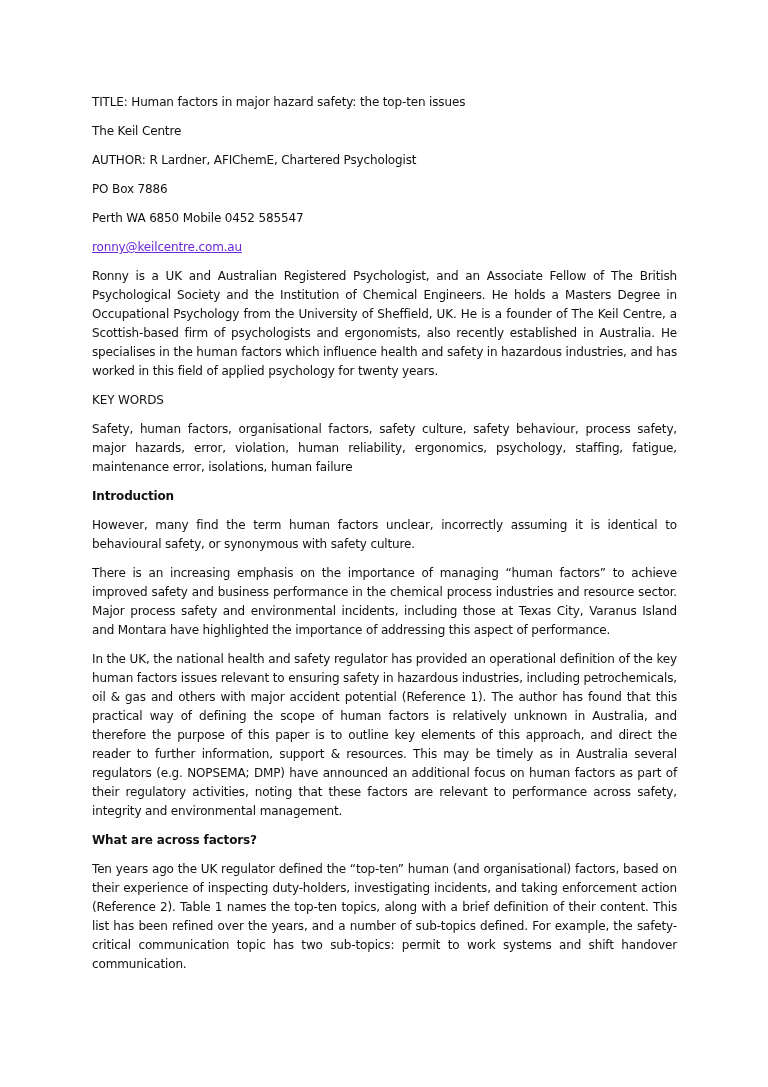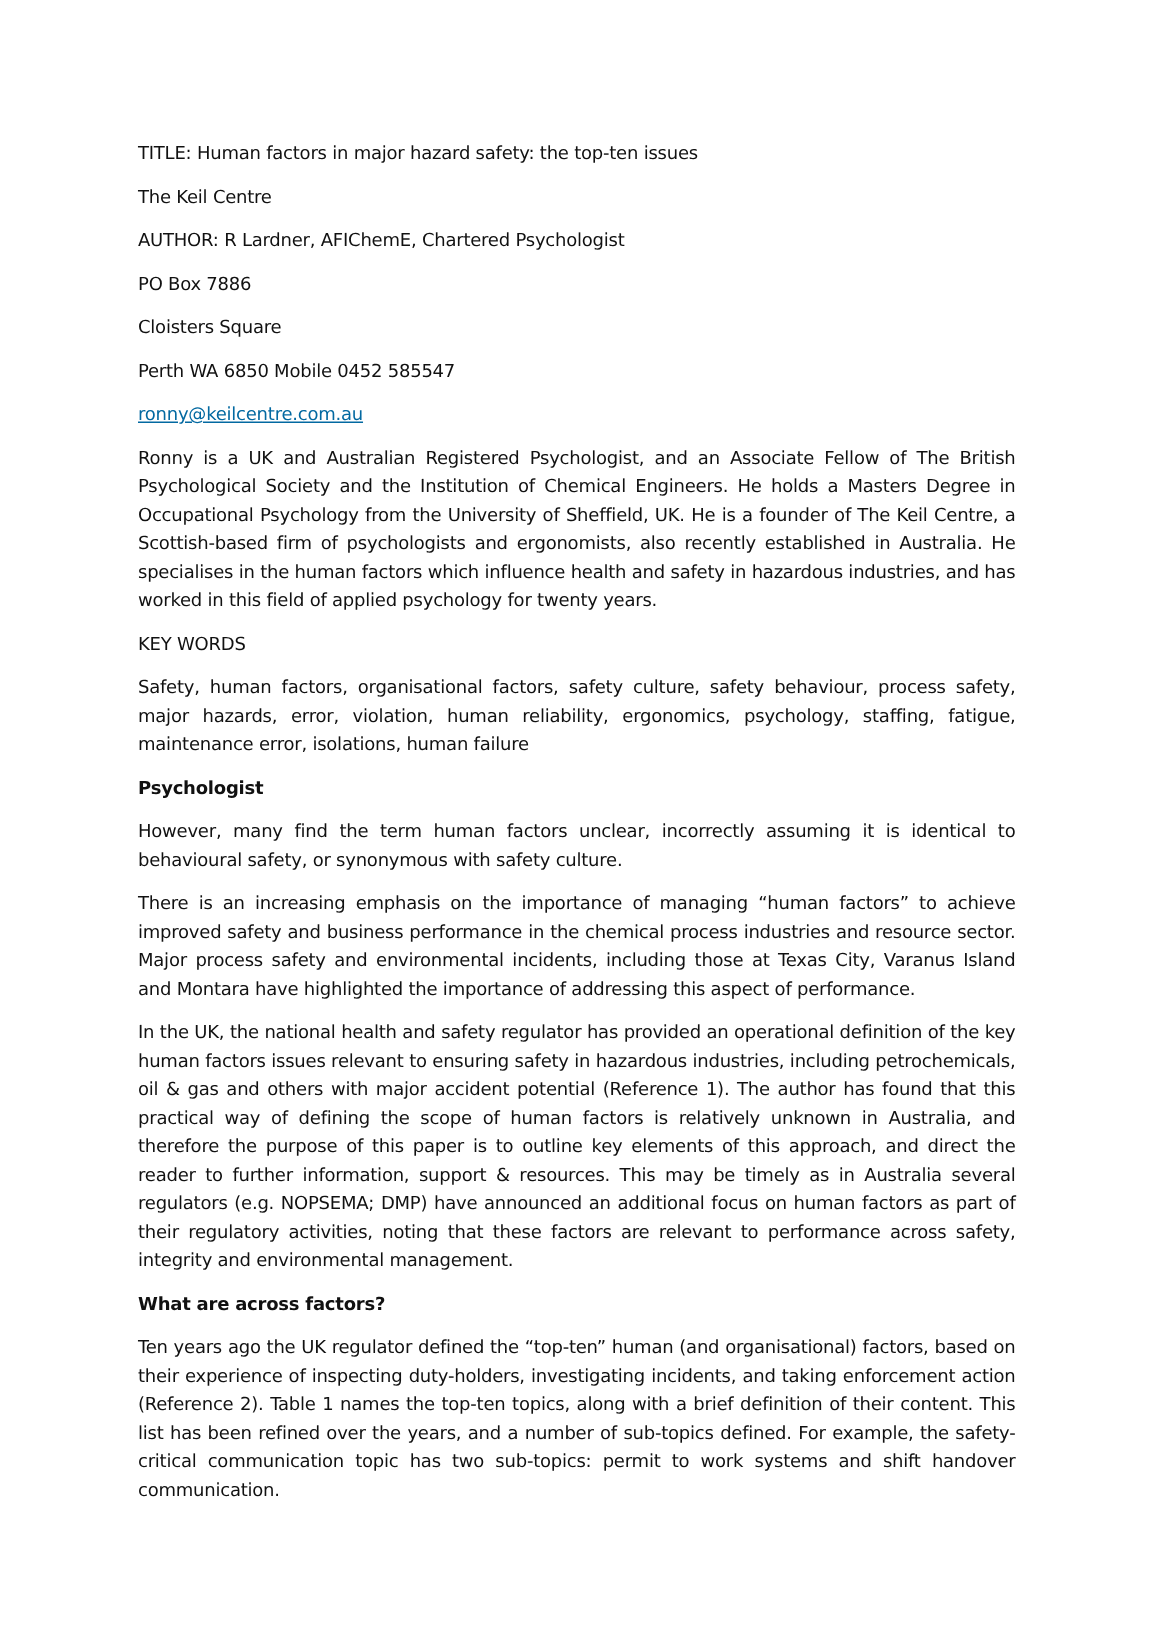--- a/index.html
+++ b/index.html
@@ -30,48 +30,47 @@
     }
     .para {
       margin: 0 0 10px 0;
       text-align: justify;
     }
     .heading {
       margin: 0 0 10px 0;
       font-weight: bold;
     }
     a.email {
-      color: #0369a1;
+      color: #6d28d9;
       text-decoration: underline;
       text-align: center;
     }
   </style>
 </head>
 <body>
 
 <div class="page">
 
   <p class="line">TITLE: Human factors in major hazard safety: the top-ten issues</p>
   <p class="line">The Keil Centre</p>
 
   <p class="line">AUTHOR: R Lardner, AFIChemE, Chartered Psychologist</p>
   <p class="line">PO Box 7886</p>
-  <p class="line">Cloisters Square</p>
   <p class="line">Perth WA 6850  Mobile 0452 585547</p>
 
   <p class="line">
     <a class="email" title="ronny@keilcentre.com.au">ronny@keilcentre.com.au</a>
   </p>
 
   <p class="para">Ronny is a UK and Australian Registered Psychologist, and an Associate Fellow of The British Psychological Society and the Institution of Chemical Engineers. He holds a Masters Degree in Occupational Psychology from the University of Sheffield, UK. He is a founder of The Keil Centre, a Scottish-based firm of psychologists and ergonomists, also recently established in Australia. He specialises in the human factors which influence health and safety in hazardous industries, and has worked in this field of applied psychology for twenty years.</p>
 
   <p class="line">KEY WORDS</p>
   <p class="para">Safety, human factors, organisational factors, safety culture, safety behaviour, process safety, major hazards, error, violation, human reliability, ergonomics, psychology, staffing, fatigue, maintenance error, isolations, human failure</p>
 
-  <p class="heading">Psychologist</p>
+  <p class="heading">Introduction</p>
   <p class="para">However, many find the term human factors unclear, incorrectly assuming it is identical to behavioural safety, or synonymous with safety culture.</p>
   <p class="para">There is an increasing emphasis on the importance of managing “human factors” to achieve improved safety and business performance in the chemical process industries and resource sector. Major process safety and environmental incidents, including those at Texas City, Varanus Island and Montara have highlighted the importance of addressing this aspect of performance.</p>
   <p class="para">In the UK, the national health and safety regulator has provided an operational definition of the key human factors issues relevant to ensuring safety in hazardous industries, including petrochemicals, oil &amp; gas and others with major accident potential (Reference 1). The author has found that this practical way of defining the scope of human factors is relatively unknown in Australia, and therefore the purpose of this paper is to outline key elements of this approach, and direct the reader to further information, support &amp; resources. This may be timely as in Australia several regulators (e.g. NOPSEMA; DMP) have announced an additional focus on human factors as part of their regulatory activities, noting that these factors are relevant to performance across safety, integrity and environmental management.</p>
 
   <p class="heading">What are across factors?</p>
   <p class="para">Ten years ago the UK regulator defined the “top-ten” human (and organisational) factors, based on their experience of inspecting duty-holders, investigating incidents, and taking enforcement action (Reference 2). Table 1 names the top-ten topics, along with a brief definition of their content. This list has been refined over the years, and a number of sub-topics defined. For example, the safety-critical communication topic has two sub-topics: permit to work systems and shift handover communication.</p>
 
 </div>
 
 </body></html>

